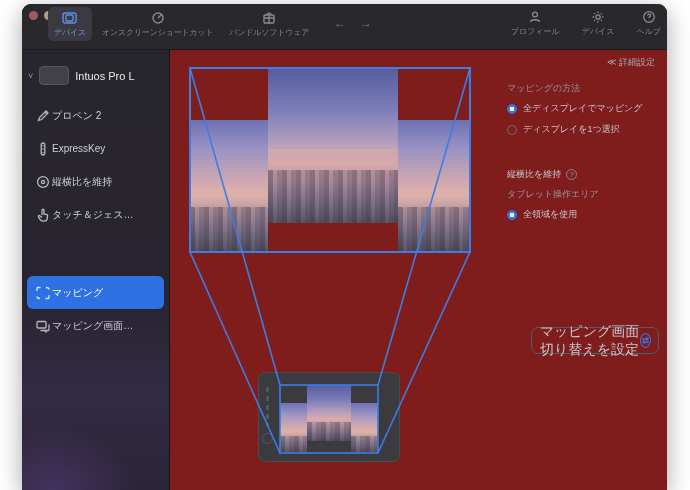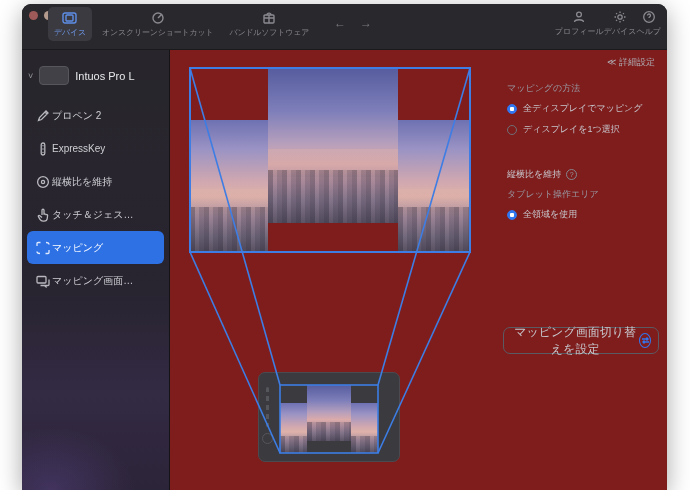--- a/index.html
+++ b/index.html
@@ -20,40 +20,40 @@
   .tab .tlabel { font-size:8px; color:#87858c; white-space:nowrap; letter-spacing:-.2px; }
   .tab.selected { background:#3a3a40; }
   .tab.selected .tlabel { color:#6e97e8; }
   .ticon { width:16px; height:14px; display:flex; align-items:center; justify-content:center; }
   .ticon svg { stroke:#8b8990; fill:none; stroke-width:1.4; }
   .tab.selected .ticon svg { stroke:#5f8ee8; }
 
   .navarrows { position:absolute; left:312px; top:12px; display:flex; gap:14px; font-size:12px; color:#7c7a80; }
   .navarrows span { cursor:default; }
 
-  .actions { position:absolute; right:6px; top:5px; display:flex; gap:0; }
+  .actions { position:absolute; right:6px; top:5px; display:flex; gap:22px; }
   .action { display:flex; flex-direction:column; align-items:center; gap:2px; }
   .action .alabel { font-size:8px; color:#87858c; white-space:nowrap; }
   .aicon { width:16px; height:15px; display:flex; align-items:center; justify-content:center; }
   .aicon svg { stroke:#8b8990; fill:none; stroke-width:1.3; }
 
   
   .sidebar { position:absolute; left:0; top:46px; bottom:0; width:148px;
     background:linear-gradient(180deg,#28262c 0%,#282430 55%,#332a44 78%,#2c2438 100%);
     border-right:1px solid #141316; }
   .sidebar::after { content:""; position:absolute; left:0; bottom:0; width:100%; height:120px;
     background:radial-gradient(120px 90px at 20% 100%, rgba(120,90,190,.28), transparent 70%); pointer-events:none; }
   .devhead { display:flex; align-items:center; gap:6px; padding:16px 8px 10px 6px; }
   .chev { color:#9a98a0; font-size:9px; }
   .devthumb { width:30px; height:19px; background:#414147; border:1px solid #57565c; border-radius:4px; }
   .devname { color:#e8e8ea; font-size:11px; }
   .sitems { display:flex; flex-direction:column; margin-top:4px; }
   .sitem { display:flex; align-items:center; gap:2px; height:33px; margin:0 5px; padding:0 8px; border-radius:6px; }
   .sitem .slabel { color:#cfcfd4; font-size:10px; white-space:nowrap; }
-  .sitem.selected { background:#2d71e5; }
+  .sitem.selected { background:#2d71e5;margin-top:45px; }
   .sitem.selected .slabel { color:#fff; }
   .sicon { width:15px; height:15px; flex:0 0 15px; display:flex; align-items:center; justify-content:center; }
   .sicon svg { stroke:#b9b8be; fill:none; stroke-width:1.3; }
   .sitem.selected .sicon svg { stroke:#dfe9ff; }
 
   
   .main { position:absolute; left:148px; top:46px; right:0; bottom:0; background:#7f1d1d; }
   .advanced { position:absolute; right:12px; top:6px; font-size:9px; color:#aeaeb4; }
 
   .monitor { position:absolute; overflow:hidden; }
@@ -78,24 +78,24 @@
   .opt { display:flex; align-items:center; gap:6px; margin-bottom:8px; }
   .radio { width:10px; height:10px; border-radius:50%; border:1.5px solid #6f6f76; flex:0 0 10px; }
   .radio.on { border-color:#3276f0; background:radial-gradient(circle at 50% 50%, #fff 0 2px, #3276f0 2.5px); }
   .qmark { display:inline-flex; width:11px; height:11px; border:1px solid #85858c; border-radius:50%;
     align-items:center; justify-content:center; font-size:7px; color:#9a9aa0; margin-left:5px; vertical-align:middle; }
   .toggle { display:flex; align-items:center; gap:8px; margin:8px 0 20px; }
   .pill { width:30px; height:16px; border-radius:9px; background:#515158; position:relative; }
   .knob { position:absolute; left:1px; top:1px; width:14px; height:14px; border-radius:50%; background:#e9e9ec; }
   .gap { height:12px; }
 
-  .mapbtn { position:absolute; right:8px; top:277px; width:156px; height:27px;
+  .mapbtn { position:absolute; right:8px; top:277px; width:128px; height:27px;
     border:1px solid #5a5a62; border-radius:7px; background:transparent;
     display:flex; align-items:center; justify-content:space-between; padding:0 7px;
-    color:#c7c7cc; font-size:12px; cursor:default; }
+    color:#c7c7cc; font-size:14px; cursor:default; }
   .mapbtn .circ { width:15px; height:15px; border-radius:50%; border:1.5px solid #3276f0; display:flex; align-items:center; justify-content:center; }
   .mapbtn .circ svg { stroke:#3276f0; fill:none; stroke-width:1.4; }
 </style>
 </head>
 <body>
 
 <div class="window">
 
   <div class="toolbar">
     <div class="traffic">

